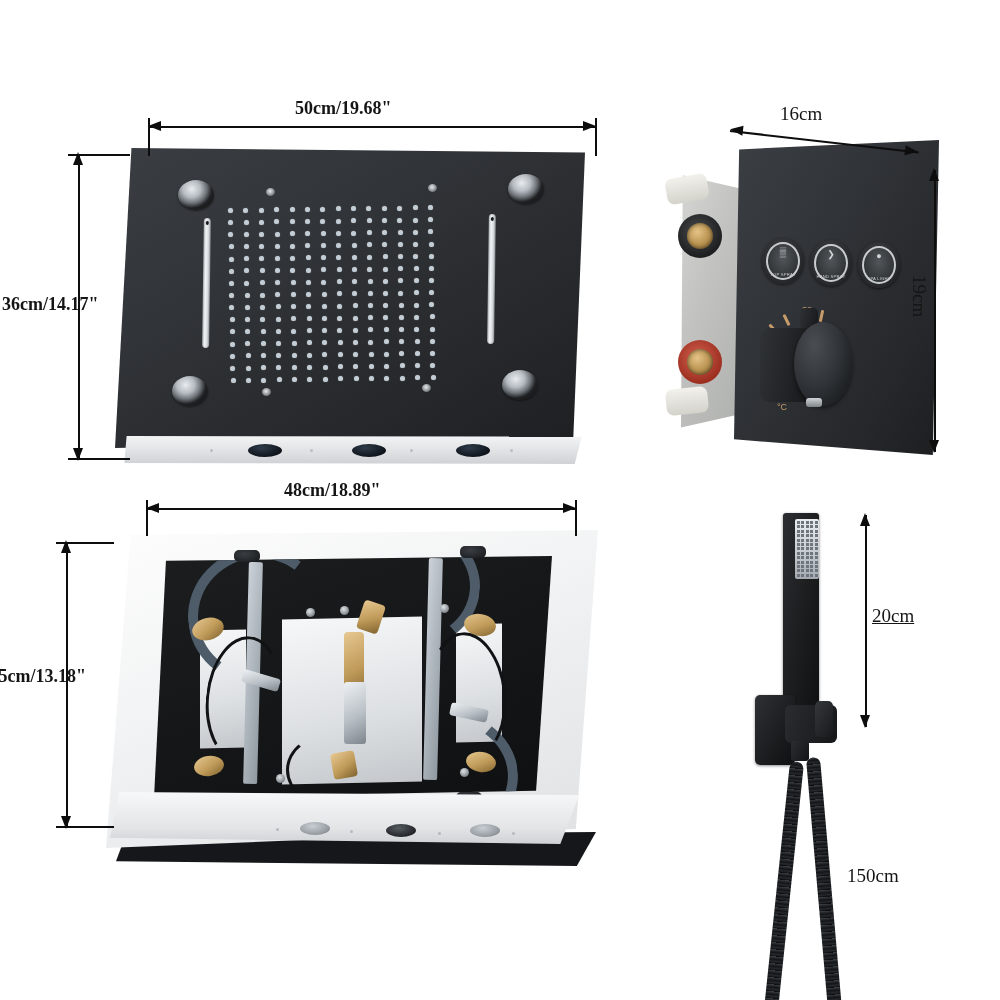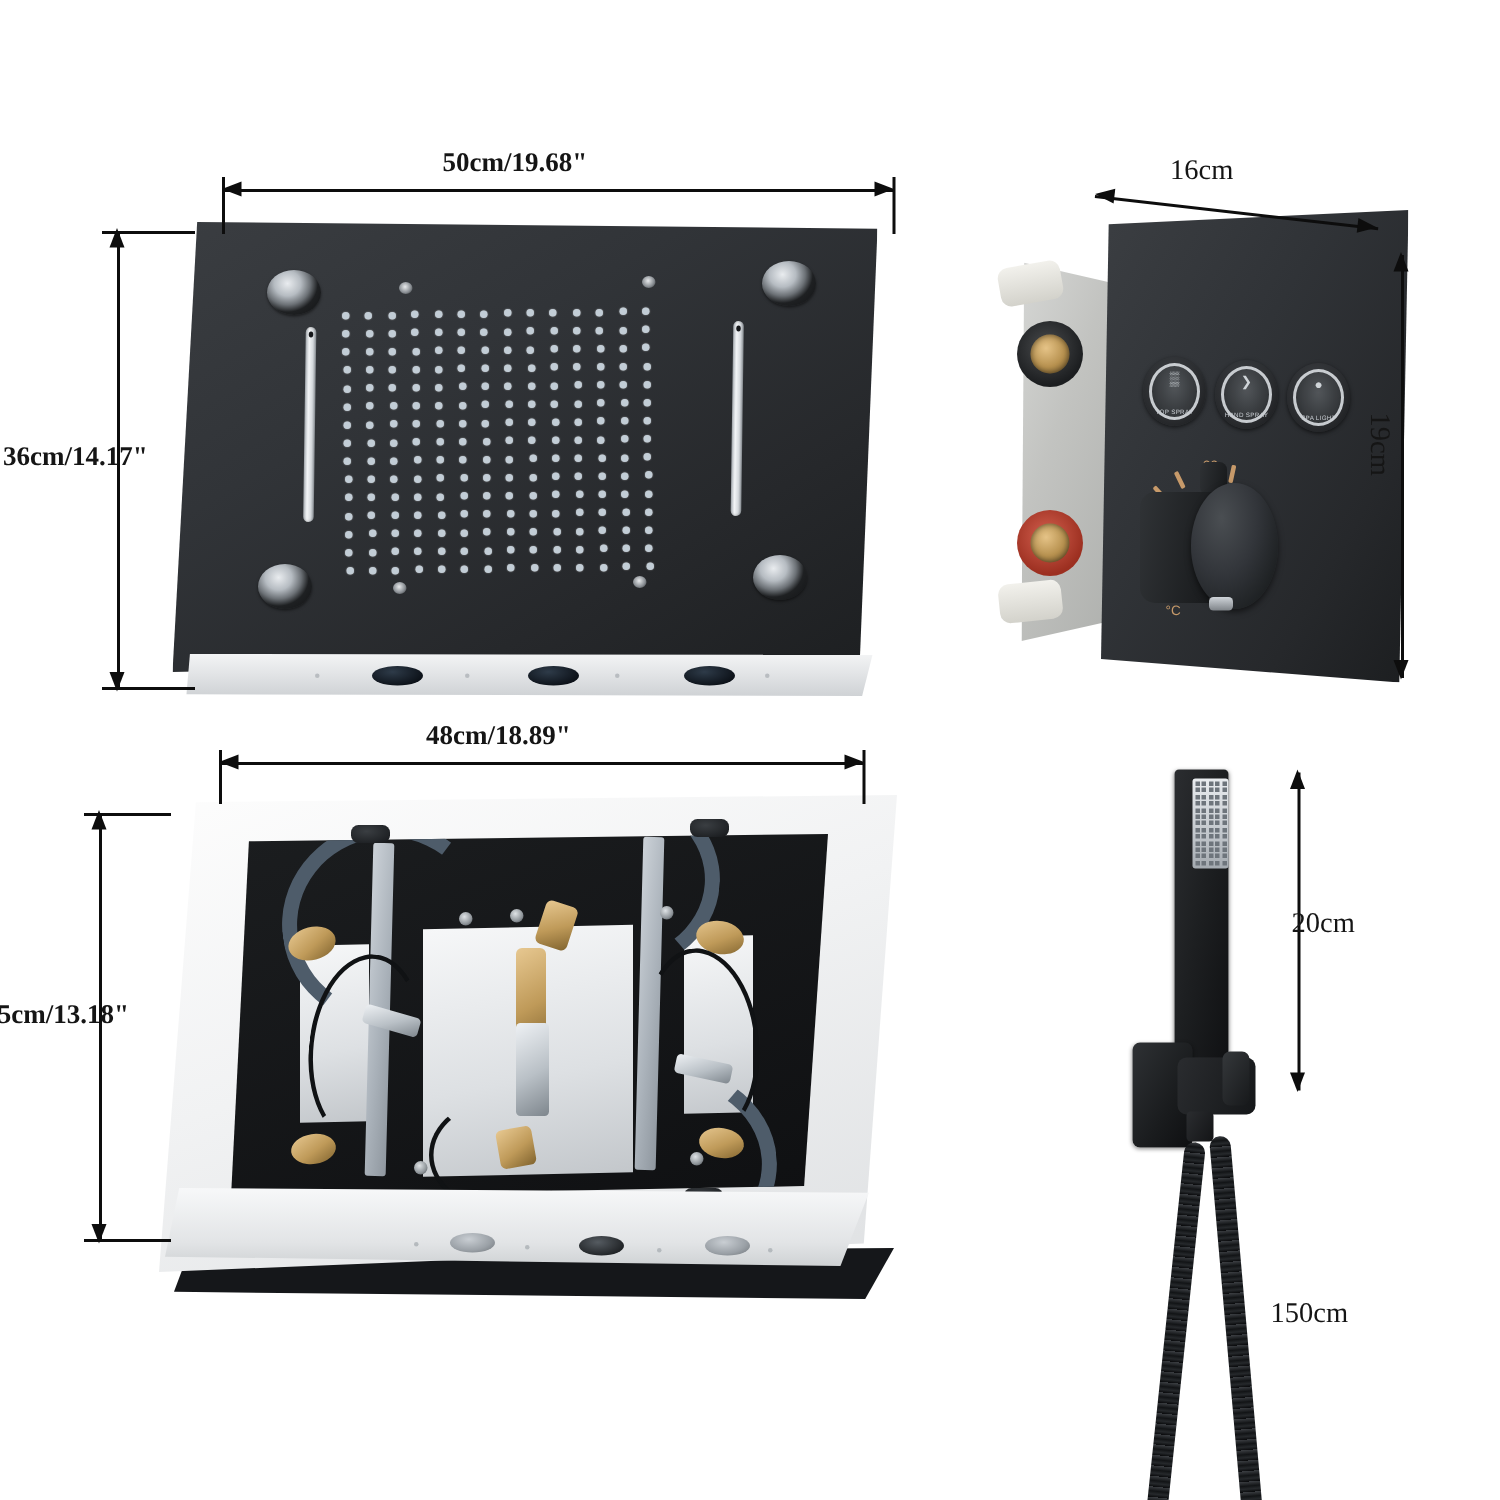--- a/index.html
+++ b/index.html
@@ -589,18 +589,18 @@
     <div id="bracketPlate"></div>
     <div id="bracketArm"></div>
     <div id="bracketClip"></div>
     <div id="hoseNut"></div>
     <div class="hoseCoil" style="left:22px;top:256px;height:250px;transform:rotate(6deg);"></div>
     <div class="hoseCoil" style="left:62px;top:252px;height:254px;transform:rotate(-5deg);"></div>
 
     <div class="ln vline abs" style="left:110px;top:10px;height:212px;"></div>
     <div class="arrowU abs" style="left:105px;top:8px;"></div>
     <div class="arrowD abs" style="left:105px;top:210px;"></div>
-    <div class="dimtext light abs" style="left:106px;top:100px;font-size:19px;">20cm</div>
+    <div class="dimtext light abs" style="left:117px;top:100px;font-size:19px;text-decoration:underline;">20cm</div>
 
     <div class="dimtext light abs" style="left:92px;top:360px;font-size:19px;">150cm</div>
   </div>
 
 </div>
 
 </body></html>

